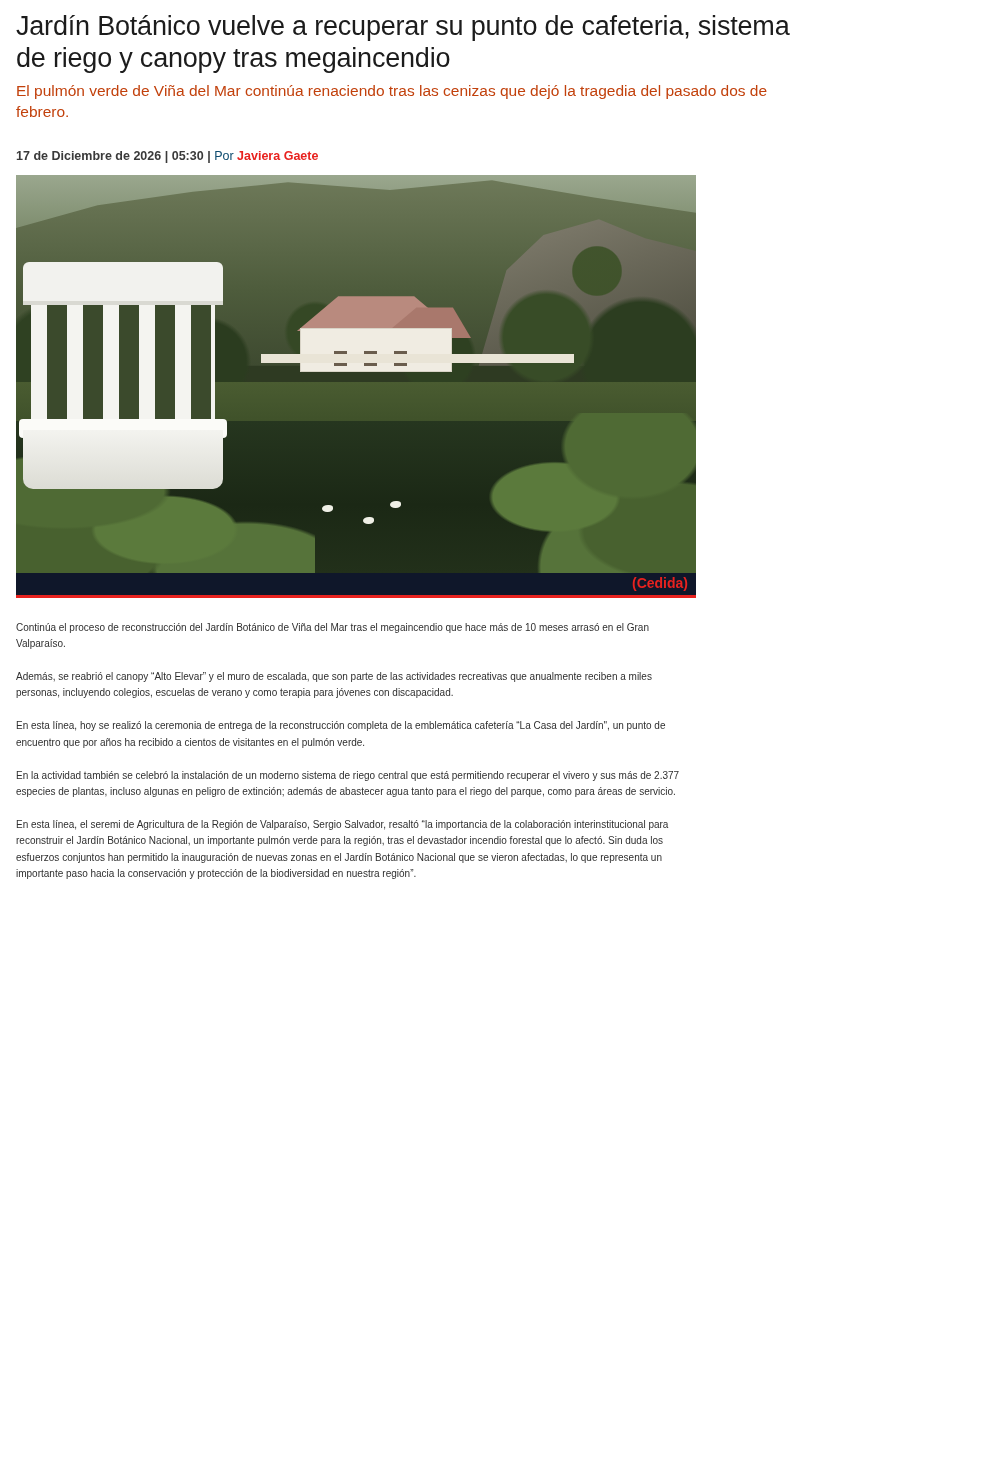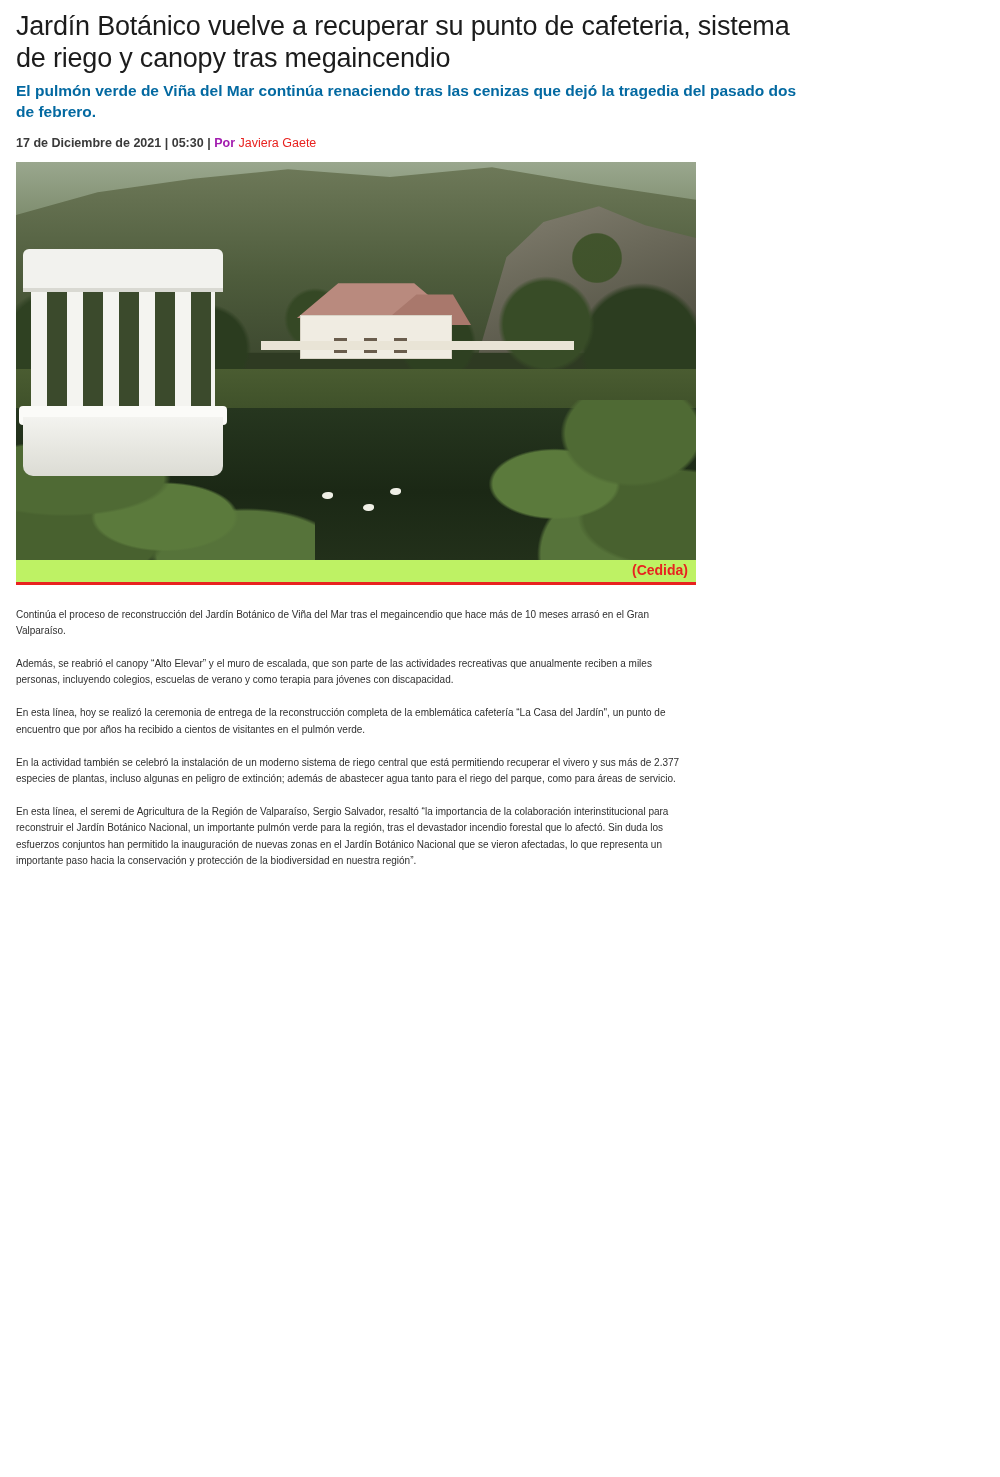--- a/index.html
+++ b/index.html
@@ -22,37 +22,37 @@
     font-size: 27px;
     line-height: 1.2;
     font-weight: 400;
     color: #1c1c1c;
     margin: 4px 0 6px 0;
     letter-spacing: -0.2px;
   }
   .subhead {
     font-size: 15.5px;
     line-height: 1.35;
-    color: #0369a1;
-    font-weight: 700;
-    margin: 0 0 13px 0;
+    color: #c2410c;
+    font-weight: 400;
+    margin: 0 0 26px 0;
   }
   .byline {
     font-size: 12.5px;
     font-weight: bold;
     color: #3a3a3a;
     margin: 0 0 12px 0;
   }
   .byline .by-label {
-    font-weight: bold;
-    color: #a21caf;
+    font-weight: normal;
+    color: #0c4a6e;
   }
   .byline .author {
     color: #e8221f;
-    font-weight: normal;
+    font-weight: bold;
   }
   .figure {
     width: 680px;
     margin: 0 0 22px 0;
     border-bottom: 3px solid #e8221f;
     position: relative;
   }
   .photo {
     width: 680px;
     height: 398px;
@@ -180,42 +180,42 @@
     position: absolute;
     right: 8px;
     bottom: 4px;
     font-size: 14px;
     font-weight: bold;
     color: #e8221f;
   }
   .credit-bar {
     width: 680px;
     height: 22px;
-    background: #bef264;
+    background: #0f172a;
     position: relative;
   }
   .body-text p {
     font-size: 10px;
     line-height: 1.62;
     color: #2f2f2f;
     margin: 0 0 17px 0;
     max-width: 680px;
   }
 </style>
 </head>
 <body>
 
 <div class="article">
 
   <h1 class="headline">Jardín Botánico vuelve a recuperar su punto de cafeteria, sistema de riego y canopy tras megaincendio</h1>
 
   <p class="subhead">El pulmón verde de Viña del Mar continúa renaciendo tras las cenizas que dejó la tragedia del pasado dos de febrero.</p>
 
   <div class="byline">
-    <span>17 de Diciembre de 2021</span>
+    <span>17 de Diciembre de 2026</span>
     <span>|</span>
     <span>05:30</span>
     <span>|</span>
     <span class="by-label">Por</span>
     <span class="author">Javiera Gaete</span>
   </div>
 
   <figure class="figure">
     <div class="photo">
       <div class="sky"></div>

